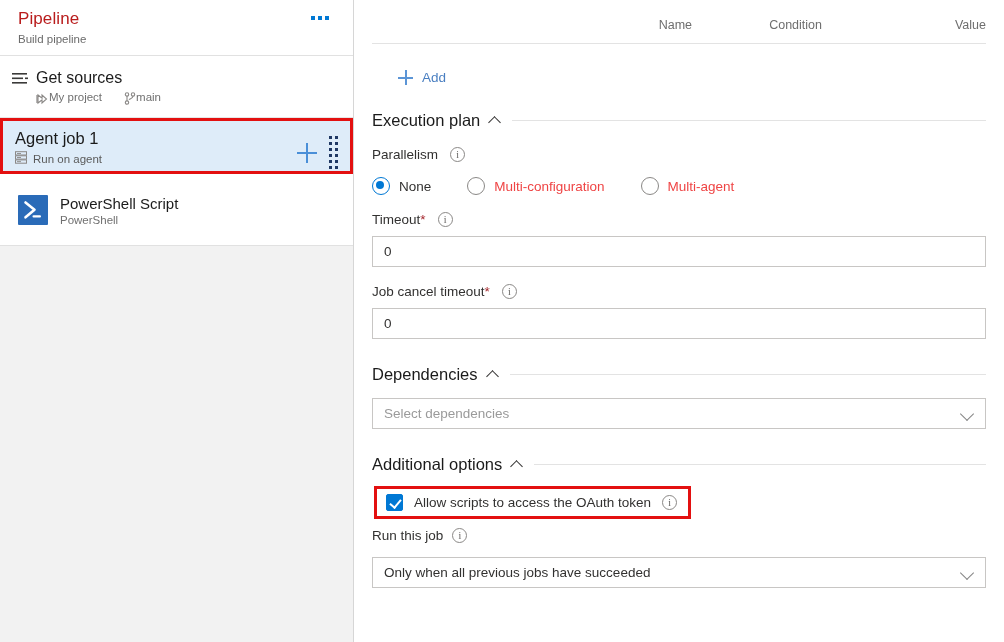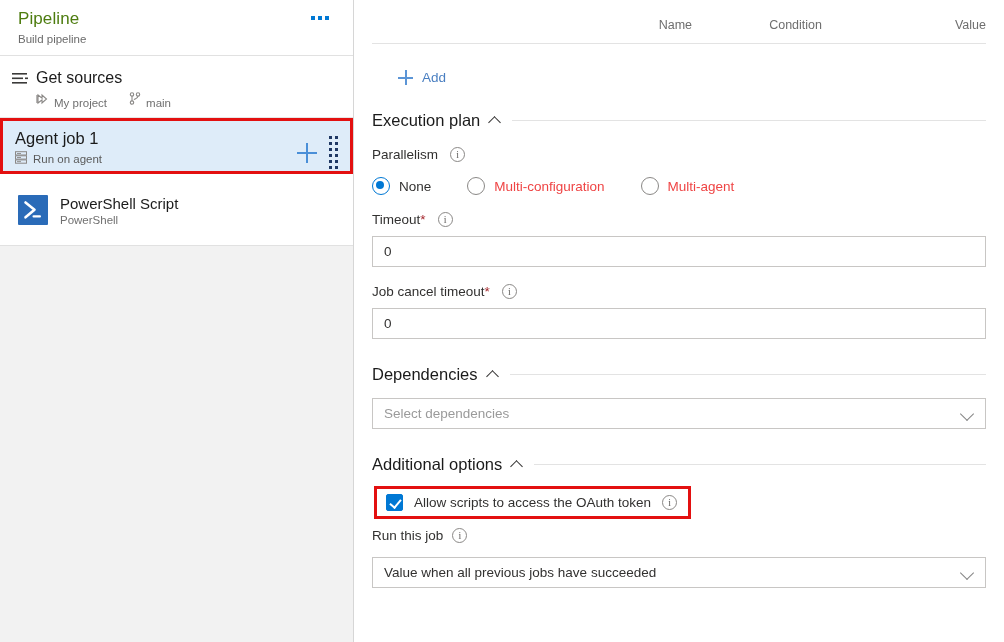--- a/index.html
+++ b/index.html
@@ -21,21 +21,21 @@
     flex: 0 0 354px;
   }
   .pipeline-header {
     background: #ffffff;
     height: 56px;
     padding: 8px 14px 0 18px;
     border-bottom: 1px solid #e1e1e1;
     position: relative;
   }
   .pipeline-title {
-    font-size: 17px; font-weight: 400; color: #4d7c0f;
+    font-size: 17px; font-weight: 400; color: #b91c1c;
     line-height: 22px; letter-spacing: .1px;
   }
   .pipeline-subtitle {
     font-size: 11.5px; color: #6b6b6b; line-height: 16px; margin-top: 1px;
   }
   .ellipsis-btn {
     position: absolute; right: 24px; top: 16px;
     display: flex; gap: 3px; align-items: center; cursor: pointer;
   }
   .ellipsis-btn i {
@@ -47,21 +47,21 @@
     height: 62px;
     border-bottom: 1px solid #e6e6e6;
     display: flex; align-items: flex-start;
     padding: 12px 0 0 12px;
     position: relative;
   }
   .gs-icon { width: 22px; flex: 0 0 22px; padding-top: 4px; }
   .gs-body { padding-left: 2px; }
   .gs-title { font-size: 16px; color: #1b1b1b; line-height: 20px; font-weight: 400; }
   .gs-meta { display: flex; align-items: center; gap: 4px; margin-top: 3px; }
-  .gs-meta .chunk { display: flex; align-items: flex-end; gap: 5px; }
+  .gs-meta .chunk { display: flex; align-items: flex-start; }
   .gs-meta .chunk + .chunk { margin-left: 18px; }
   .gs-meta span.txt { font-size: 11.5px; color: #707070; }
 
   .agent-job {
     position: relative;
     height: 56px;
     background: #deecf9;
     border: 3px solid #e31010;
     display: flex; align-items: flex-start;
     padding: 6px 0 0 12px;
@@ -398,18 +398,18 @@
       <span class="oauth-label">Allow scripts to access the OAuth token</span>
       <span class="info-icon">i</span>
     </div>
 
     <div class="runjob-row">
       <span class="field-label">Run this job</span>
       <span class="info-icon">i</span>
     </div>
 
     <div class="select-box">
-      <span class="select-value">Value when all previous jobs have succeeded</span>
+      <span class="select-value">Only when all previous jobs have succeeded</span>
       <span class="chev-down"></span>
     </div>
 
   </div>
 </div>
 
 </body></html>

